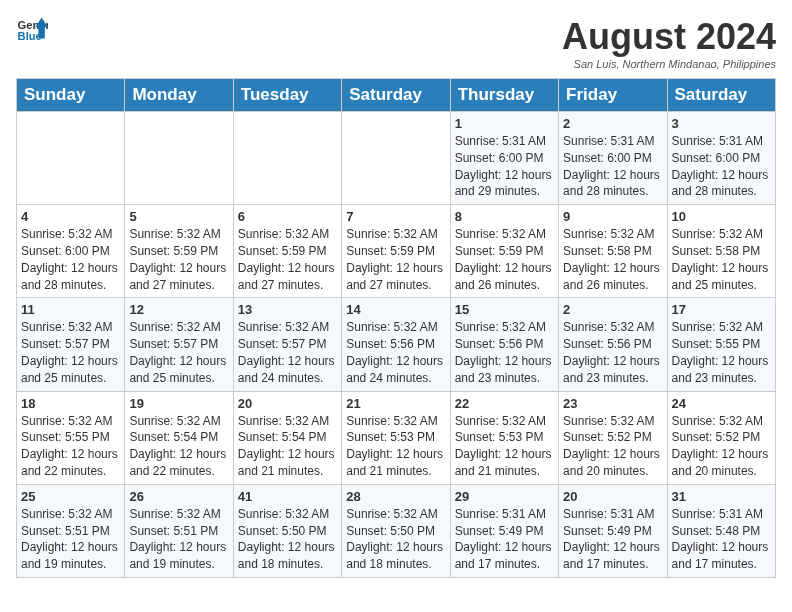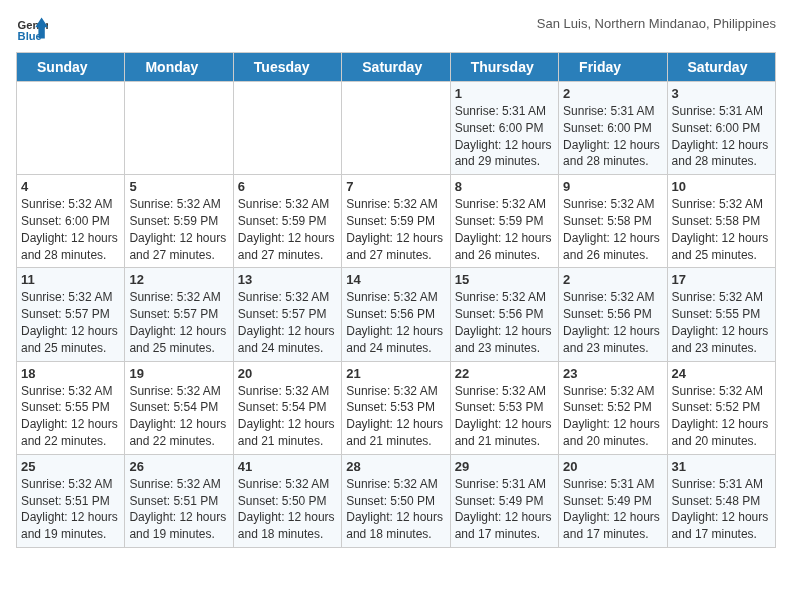--- a/index.html
+++ b/index.html
@@ -27,36 +27,37 @@
     }
     .title-area {
       text-align: right;
     }
     .month-title {
       font-size: 36px;
       font-weight: bold;
       color: #333;
     }
     .location-title {
-      font-size: 13px;
+      font-size: 11px;
       color: #555;
+      font-style: italic;
     }
     table {
       width: 100%;
       border-collapse: collapse;
       font-size: 11px;
     }
     thead tr {
       background-color: #2a7fba;
       color: #fff;
     }
     thead th {
-      padding: 6px 20px;
+      padding: 6px 7px;
       text-align: left;
-      font-size: 14px;
+      font-size: 17px;
       font-weight: bold;
       border: 1px solid #ccc;
     }
     tbody tr {
       vertical-align: top;
     }
     tbody td {
       border: 1px solid #ccc;
       padding: 4px;
       height: 88px;
@@ -87,20 +88,21 @@
 
 <div class="header">
   <div class="logo">
     <svg class="logo-icon" viewBox="0 0 40 35">
       <text x="2" y="16" font-size="14" font-weight="bold" fill="#333" font-family="Arial">General</text>
       <text x="2" y="30" font-size="14" font-weight="bold" fill="#1a6faf" font-family="Arial">Blue</text>
       <polygon points="32,2 40,14 36,14 36,28 28,28 28,14 24,14" fill="#1a6faf"></polygon>
     </svg>
   </div>
   <div class="title-area">
+    <div class="month-title">August 2024</div>
     <div class="location-title">San Luis, Northern Mindanao, Philippines</div>
   </div>
 </div>
 
 <table>
   <thead>
     <tr>
     <th>Sunday</th>
         <th>Monday</th>
         <th>Tuesday</th>

